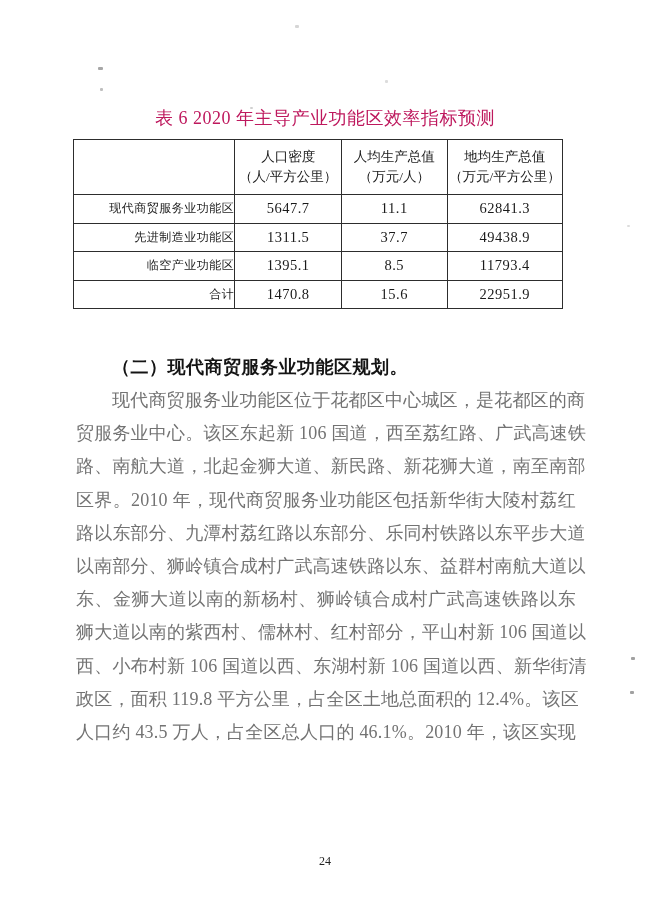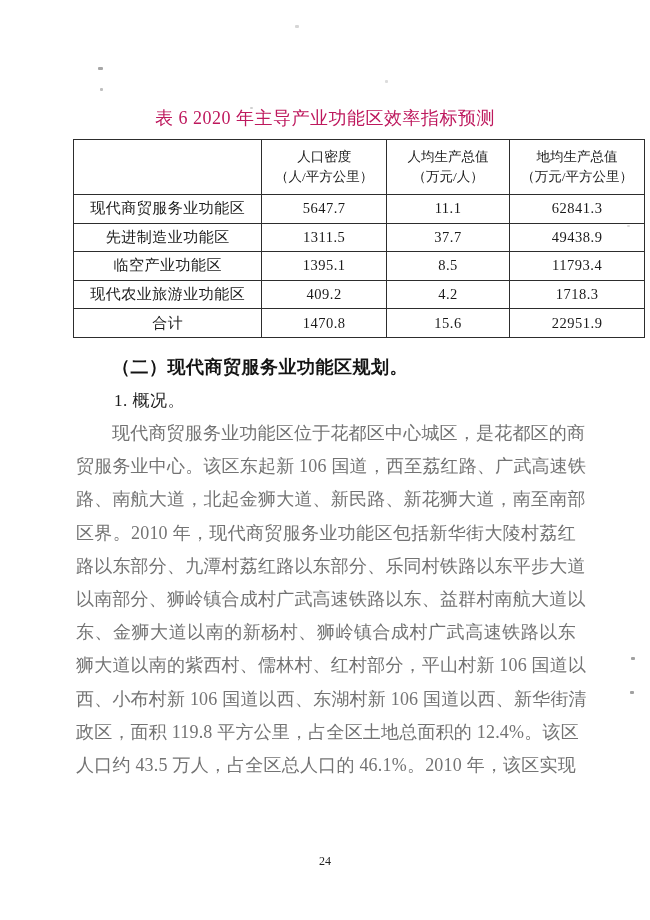--- a/index.html
+++ b/index.html
@@ -20,42 +20,42 @@
     text-align: center;
     font-size: 18px;
     letter-spacing: 0.5px;
     color: #be185d;
   }
 
   
   table.stats {
     position: absolute;
     left: 73px; top: 139px;
-    width: 572px;
+    width: 490px;
     border-collapse: collapse;
     table-layout: fixed;
     color: #1a1a1a;
   }
   table.stats th, table.stats td {
     border: 1.6px solid #2d2d2d;
     padding: 0;
   }
   table.stats thead th {
     height: 54px;
     font-weight: normal;
     font-size: 13.5px;
     line-height: 1.5;
     text-align: center;
     vertical-align: middle;
   }
   table.stats tbody tr { height: 28.6px; }
   td.row-label {
-    text-align: center;
+    text-align: right;
     padding-left: 8px;
-    font-size: 15px;
+    font-size: 12px;
     letter-spacing: 0.5px;
   }
   td.val {
     text-align: center;
     font-size: 14.5px;
     letter-spacing: 0.5px;
   }
 
   
   .body-text {
@@ -157,37 +157,30 @@
         <td class="val">37.7</td>
         <td class="val">49438.9</td>
       </tr>
       <tr>
         <td class="row-label">临空产业功能区</td>
         <td class="val">1395.1</td>
         <td class="val">8.5</td>
         <td class="val">11793.4</td>
       </tr>
       <tr>
-        <td class="row-label">现代农业旅游业功能区</td>
-        <td class="val">409.2</td>
-        <td class="val">4.2</td>
-        <td class="val">1718.3</td>
-      </tr>
-      <tr>
         <td class="row-label">合计</td>
         <td class="val">1470.8</td>
         <td class="val">15.6</td>
         <td class="val">22951.9</td>
       </tr>
     </tbody>
   </table>
 
   <div class="body-text">
     <div class="section-heading">（二）现代商贸服务业功能区规划。</div>
-    <div class="subsection-heading">1. 概况。</div>
     <div class="para-line indent">现代商贸服务业功能区位于花都区中心城区，是花都区的商</div>
     <div class="para-line">贸服务业中心。该区东起新 106 国道，西至荔红路、广武高速铁</div>
     <div class="para-line">路、南航大道，北起金狮大道、新民路、新花狮大道，南至南部</div>
     <div class="para-line">区界。2010 年，现代商贸服务业功能区包括新华街大陵村荔红</div>
     <div class="para-line">路以东部分、九潭村荔红路以东部分、乐同村铁路以东平步大道</div>
     <div class="para-line">以南部分、狮岭镇合成村广武高速铁路以东、益群村南航大道以</div>
     <div class="para-line">东、金狮大道以南的新杨村、狮岭镇合成村广武高速铁路以东</div>
     <div class="para-line">狮大道以南的紫西村、儒林村、红村部分，平山村新 106 国道以</div>
     <div class="para-line">西、小布村新 106 国道以西、东湖村新 106 国道以西、新华街清</div>
     <div class="para-line">政区，面积 119.8 平方公里，占全区土地总面积的 12.4%。该区</div>

